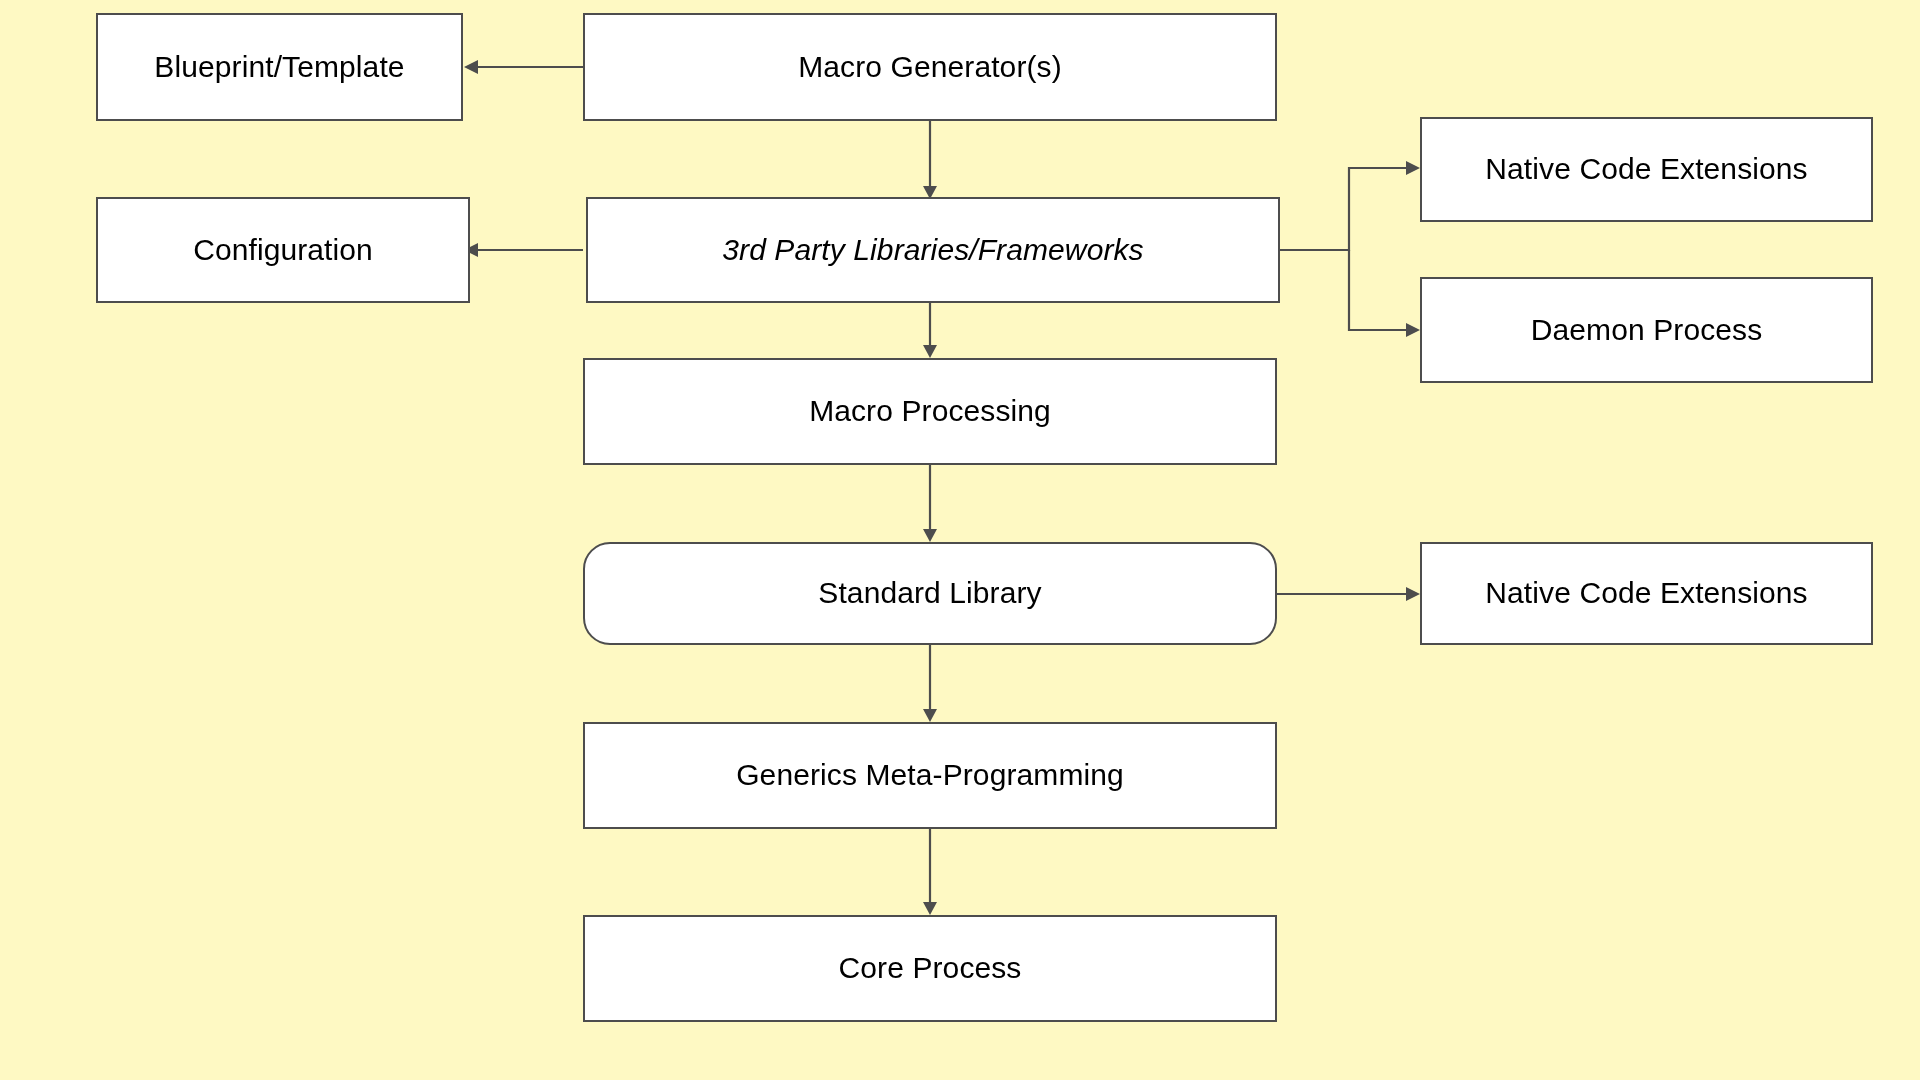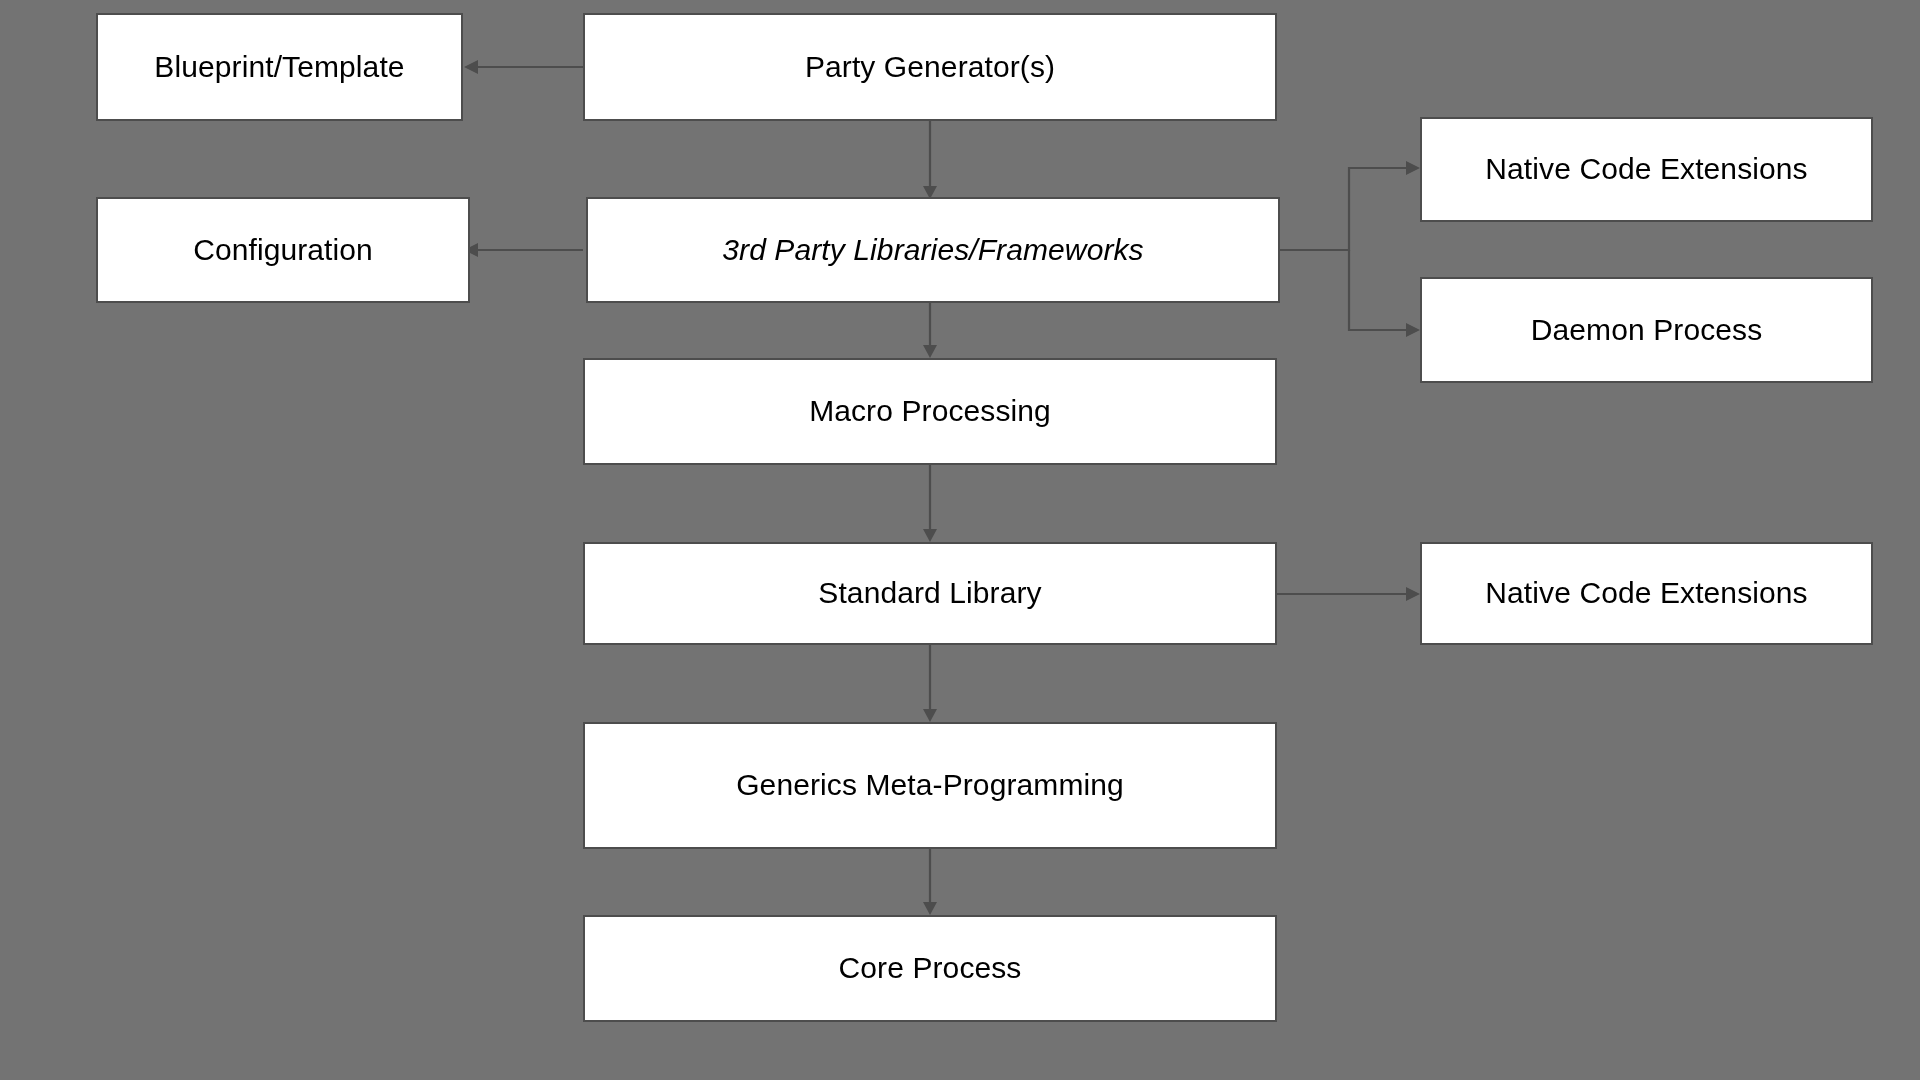--- a/index.html
+++ b/index.html
@@ -11,21 +11,21 @@
   body {
     width: 1920px;
     height: 1080px;
     overflow: hidden;
     font-family: "Liberation Sans", sans-serif;
   }
   #canvas {
     position: relative;
     width: 1920px;
     height: 1080px;
-    background: #737373;
+    background: #fef9c3;
   }
   .node {
     position: absolute;
     box-sizing: border-box;
     background: #ffffff;
     border: 2px solid #4d4d4d;
     display: flex;
     align-items: center;
     justify-content: center;
     text-align: center;
@@ -115,21 +115,21 @@
       <polygon points="923,902 930,915 937,902"></polygon>
     </g>
 
   </svg>
 
   <div class="node" style="left:96px; top:13px; width:367px; height:108px;">
     <span class="node-label">Blueprint/Template</span>
   </div>
 
   <div class="node" style="left:583px; top:13px; width:694px; height:108px;">
-    <span class="node-label">Party Generator(s)</span>
+    <span class="node-label">Macro Generator(s)</span>
   </div>
 
   <div class="node" style="left:1420px; top:117px; width:453px; height:105px;">
     <span class="node-label">Native Code Extensions</span>
   </div>
 
   <div class="node" style="left:96px; top:197px; width:374px; height:106px;">
     <span class="node-label">Configuration</span>
   </div>
 
@@ -138,29 +138,29 @@
   </div>
 
   <div class="node" style="left:583px; top:358px; width:694px; height:107px;">
     <span class="node-label">Macro Processing</span>
   </div>
 
   <div class="node" style="left:1420px; top:277px; width:453px; height:106px;">
     <span class="node-label">Daemon Process</span>
   </div>
 
-  <div class="node" style="left:583px; top:542px; width:694px; height:103px;">
+  <div class="node" style="left:583px; top:542px; width:694px; height:103px;border-radius:27px;">
     <span class="node-label">Standard Library</span>
   </div>
 
   <div class="node" style="left:1420px; top:542px; width:453px; height:103px;">
     <span class="node-label">Native Code Extensions</span>
   </div>
 
-  <div class="node" style="left:583px; top:722px; width:694px; height:127px;">
+  <div class="node" style="left:583px; top:722px; width:694px; height:107px;">
     <span class="node-label">Generics Meta-Programming</span>
   </div>
 
   <div class="node" style="left:583px; top:915px; width:694px; height:107px;">
     <span class="node-label">Core Process</span>
   </div>
 
 </div>
 
 </body></html>

